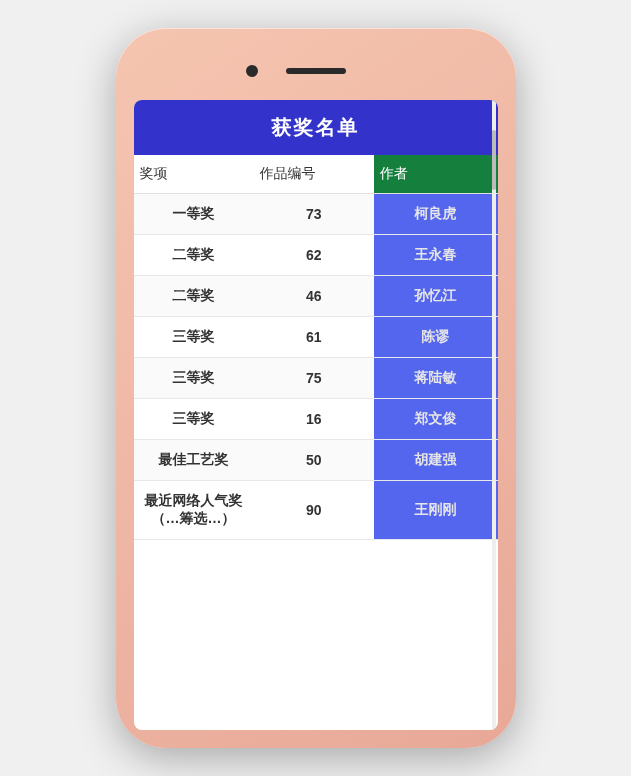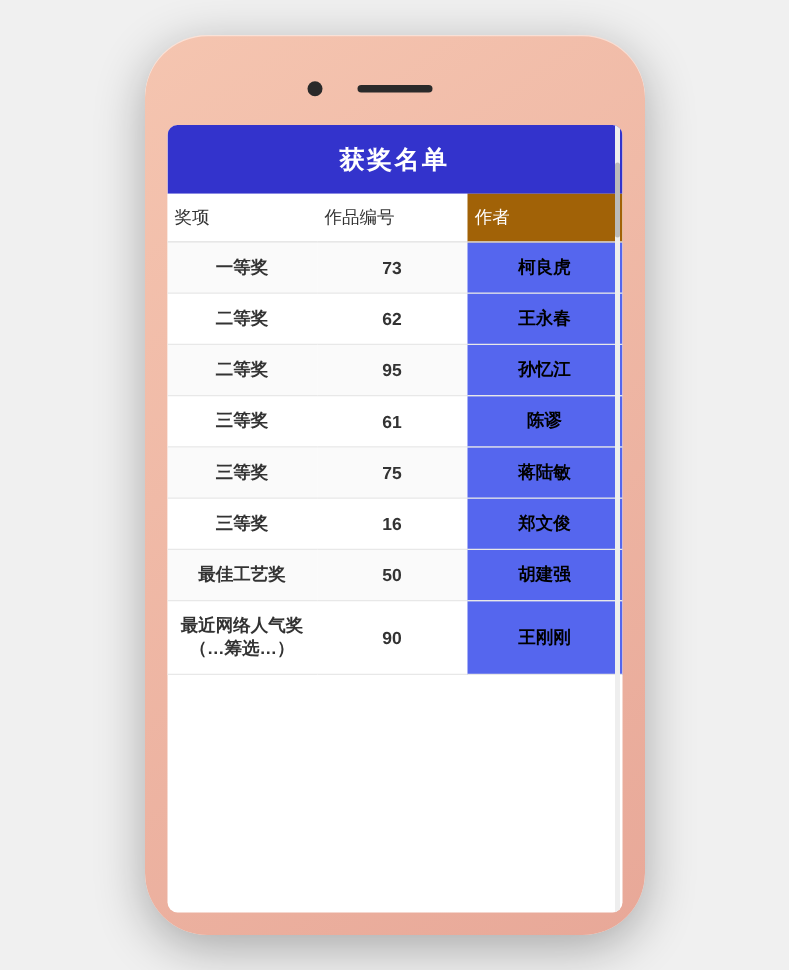--- a/index.html
+++ b/index.html
@@ -106,21 +106,21 @@
       background: #ffffff;
       color: #333;
       padding: 10px 6px;
       font-size: 14px;
       font-weight: normal;
       text-align: left;
       border-bottom: 1px solid #e0e0e0;
     }
 
     thead th:last-child {
-      background: #a16207;
+      background: #15803d;
       color: #fff;
     }
 
     tbody tr {
       border-bottom: 1px solid #e8e8e8;
       font-weight: bold;
     }
 
     tbody tr:nth-child(odd) td {
       background: #fafafa;
@@ -131,21 +131,21 @@
 
     tbody td {
       padding: 11px 6px;
       text-align: center;
       font-size: 14px;
       color: #333;
     }
 
     tbody td:last-child {
       background: #5566ee !important;
-      color: #000000;
+      color: #e5e5e5;
       font-size: 14px;
     }
 
     tbody tr:last-child td {
       
     }
 
     .col-award { width: 33%; }
     .col-id { width: 33%; }
     .col-author { width: 34%; }
@@ -194,21 +194,21 @@
               <td>73</td>
               <td>柯良虎</td>
             </tr>
             <tr>
               <td>二等奖</td>
               <td>62</td>
               <td>王永春</td>
             </tr>
             <tr>
               <td>二等奖</td>
-              <td>95</td>
+              <td>46</td>
               <td>孙忆江</td>
             </tr>
             <tr>
               <td>三等奖</td>
               <td>61</td>
               <td>陈谬</td>
             </tr>
             <tr>
               <td>三等奖</td>
               <td>75</td>

